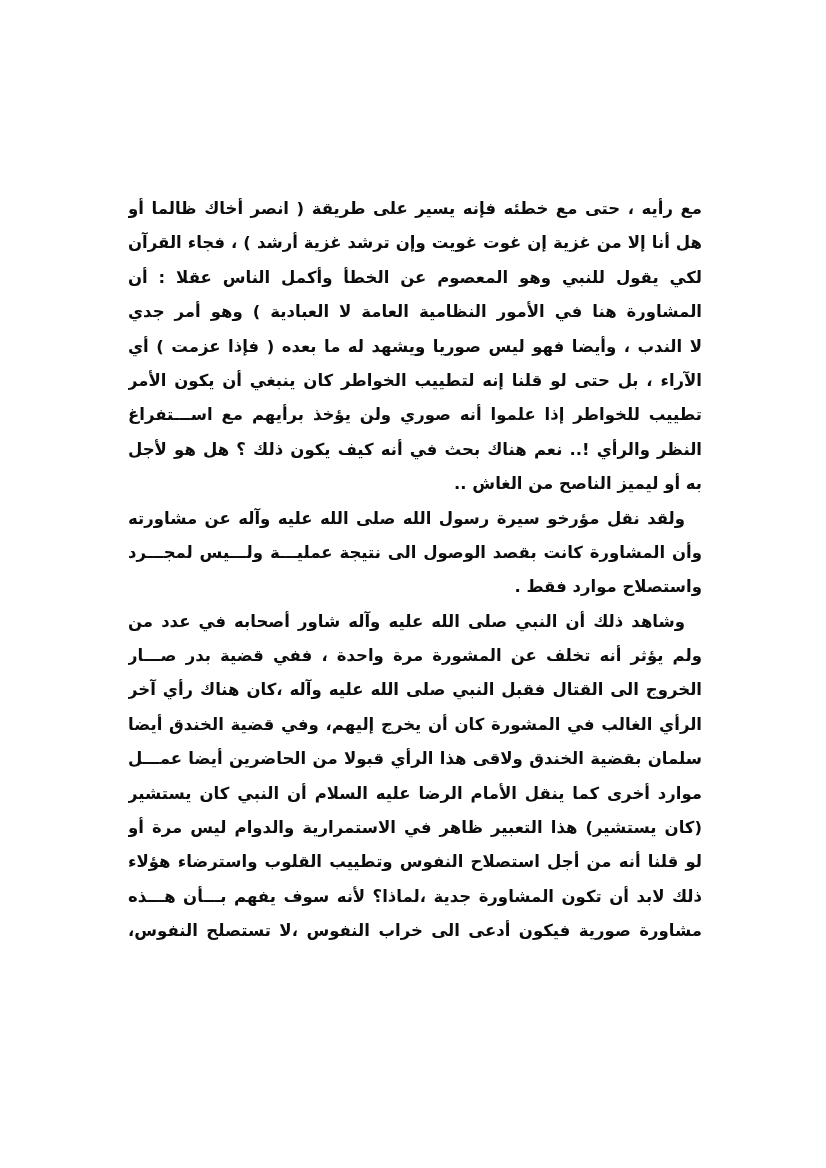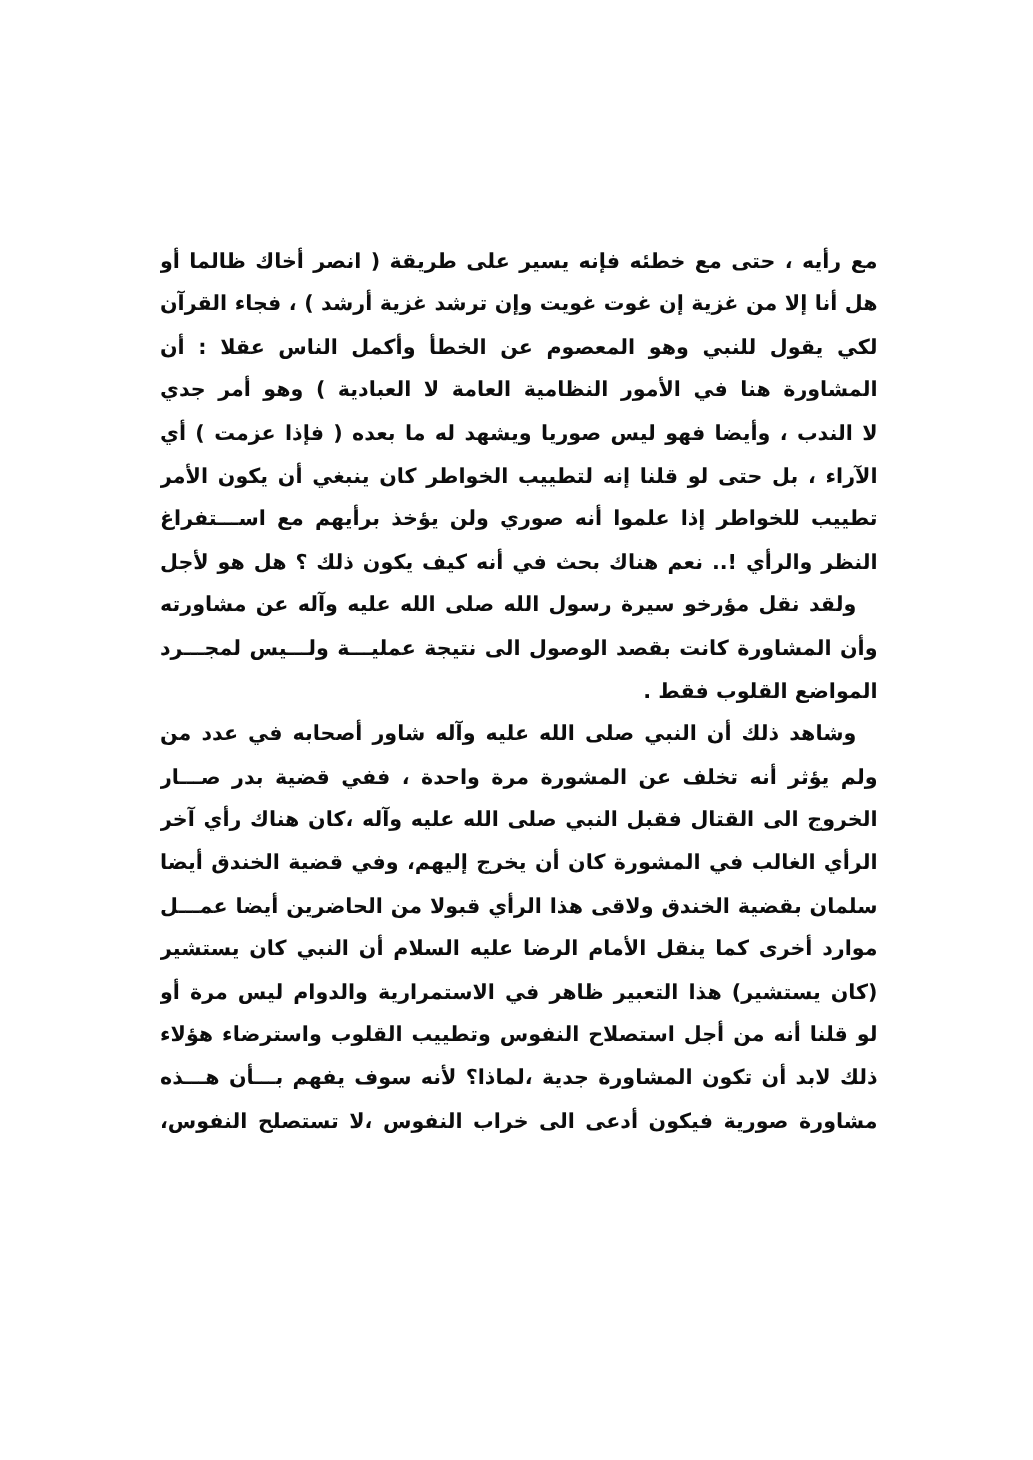--- a/index.html
+++ b/index.html
@@ -51,23 +51,24 @@
 <div class="page">
   <div class="text-block" style="color: rgb(13, 13, 13);">
       <div class="text-line just">مع رأيه ، حتى مع خطئه فإنه يسير على طريقة ( انصر أخاك ظالما أو مظلومـــا ) و (</div>
       <div class="text-line just">هل أنا إلا من غزية إن غوت غويت وإن ترشد غزية أرشد ) ، فجاء القرآن الكـــريم</div>
       <div class="text-line just">لكي يقول للنبي وهو المعصوم عن الخطأ وأكمل الناس عقلا : أن شاورهم . ( طبعـــا</div>
       <div class="text-line just">المشاورة هنا في الأمور النظامية العامة لا العبادية ) وهو أمر جدي وظاهره الوجوب</div>
       <div class="text-line just">لا الندب ، وأيضا فهو ليس صوريا ويشهد له ما بعده ( فإذا عزمت ) أي على أحد</div>
       <div class="text-line just">الآراء ، بل حتى لو قلنا إنه لتطييب الخواطر كان ينبغي أن يكون الأمر جديا ، إذ أي</div>
       <div class="text-line just">تطييب للخواطر إذا علموا أنه صوري ولن يؤخذ برأيهم مع اســـتفراغ جهـــدهم في</div>
       <div class="text-line just">النظر والرأي !.. نعم هناك بحث في أنه كيف يكون ذلك ؟ هل هو لأجل اقتداء الأمة</div>
+      <div class="text-line end">به أو ليميز الناصح من الغاش ..</div>
       <div class="text-line just indent">ولقد نقل مؤرخو سيرة رسول الله صلى الله عليه وآله عن مشاورته لأصحابه ،</div>
       <div class="text-line just">وأن المشاورة كانت بقصد الوصول الى نتيجة عمليـــة ولـــيس لمجـــرد الاسترضـــاء</div>
-      <div class="text-line end">المواضع القلوب فقط .</div>
+      <div class="text-line end">واستصلاح موارد فقط .</div>
       <div class="text-line just indent">وشاهد ذلك أن النبي صلى الله عليه وآله شاور أصحابه في عدد من المواضع</div>
       <div class="text-line just">ولم يؤثر أنه تخلف عن المشورة مرة واحدة ، ففي قضية بدر صـــار الـــرأي الغالـــب</div>
       <div class="text-line just">الخروج الى القتال فقبل النبي صلى الله عليه وآله ،كان هناك رأي آخر بالقعود لكن</div>
       <div class="text-line just">الرأي الغالب في المشورة كان أن يخرج إليهم، وفي قضية الخندق أيضا عندما أشـــار</div>
       <div class="text-line just">سلمان بقضية الخندق ولاقى هذا الرأي قبولا من الحاضرين أيضا عمـــل بـــه وفي</div>
       <div class="text-line just">موارد أخرى كما ينقل الأمام الرضا عليه السلام أن النبي كان يستشير أصـــحابه ،</div>
       <div class="text-line just">(كان يستشير) هذا التعبير ظاهر في الاستمرارية والدوام ليس مرة أو مرتين ،بل حتى</div>
       <div class="text-line just">لو قلنا أنه من أجل استصلاح النفوس وتطييب القلوب واسترضاء هؤلاء الناس مع</div>
       <div class="text-line just">ذلك لابد أن تكون المشاورة جدية ،لماذا؟ لأنه سوف يفهم بـــأن هـــذه المشـــاورة</div>
       <div class="text-line just">مشاورة صورية فيكون أدعى الى خراب النفوس ،لا تستصلح النفوس، مثلا لمـــا آتي</div>

